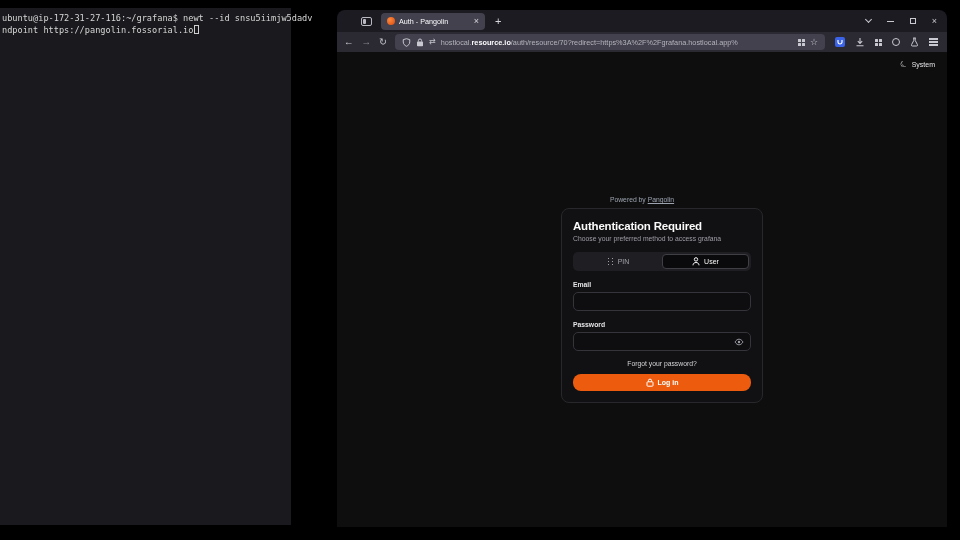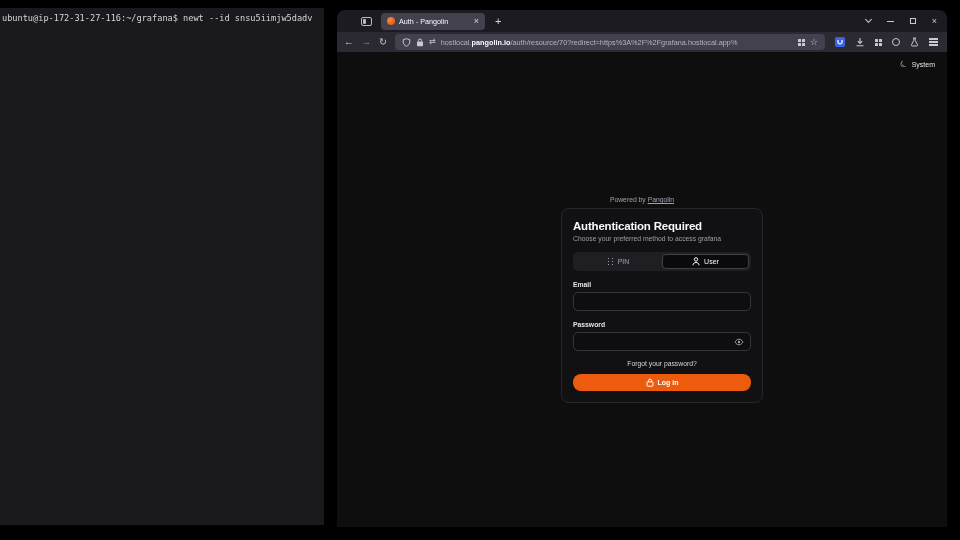--- a/index.html
+++ b/index.html
@@ -1,20 +1,20 @@
 <!DOCTYPE html>
 <html><head>
 <meta charset="utf-8">
 <style>
   * { margin:0; padding:0; box-sizing:border-box; }
   html,body { width:960px; height:540px; background:#000; font-family:"Liberation Sans", sans-serif; overflow:hidden; }
   .stage { position:relative; width:960px; height:540px; }
 
   
-  .terminal { position:absolute; left:0; top:8px; width:324px; height:517px; background:#1a1a1e;
+  .terminal { position:absolute; left:0; top:8px; width:291px; height:517px; background:#1a1a1e;
     color:#d6d6d6; font-family:"DejaVu Sans Mono", monospace; font-size:8.6px; line-height:12.4px;
     padding:4px 2px; }
   .term-line { white-space:pre; }
   .cursor { display:inline-block; width:4.5px; height:9px; border:1px solid #cfcfcf; vertical-align:-1px; margin-left:1px; }
 
   
   .browser { position:absolute; left:337px; top:10px; width:610px; height:517px; background:#1c1b22;
     border-radius:8px 8px 0 0; display:flex; flex-direction:column; overflow:hidden; }
 
   .tabbar { height:22px; display:flex; align-items:center; flex:0 0 auto; }
@@ -76,20 +76,21 @@
     font-size:7px; font-weight:bold; display:flex; align-items:center; justify-content:center; gap:4px; cursor:pointer; }
   svg { display:block; }
 </style>
 </head>
 <body>
 
 <div class="stage">
 
   <div class="terminal">
     <div class="term-line">ubuntu@ip-172-31-27-116:~/grafana$ newt --id snsu5iimjw5dadv</div>
+    <div class="term-line"><span>ndpoint https://pangolin.fossorial.io</span><span class="cursor"></span></div>
   </div>
 
   <div class="browser">
 
     <div class="tabbar">
       <span class="ffview"></span>
       <div class="tab">
         <span class="favicon"></span>
         <span class="tab-title">Auth - Pangolin</span>
         <span class="tab-close">×</span>
@@ -113,21 +114,21 @@
               <path d="M5 0.8l3.6 1v2.6c0 2.3-1.5 3.8-3.6 4.8C2.9 8.2 1.4 6.7 1.4 4.4V1.8z" fill="none" stroke="#c9c9d1" stroke-width="1.1"></path>
             </svg>
         </span>
         <span class="u-icon">
           <svg width="8" height="9" viewBox="0 0 8 9">
               <rect x="1" y="3.6" width="6" height="4.6" rx="0.8" fill="#c9c9d1"></rect>
               <path d="M2.4 3.6V2.6a1.6 1.6 0 0 1 3.2 0v1" fill="none" stroke="#c9c9d1" stroke-width="1"></path>
             </svg>
         </span>
         <span class="u-icon nav-btn" style="font-size:8px">⇄</span>
-        <span class="url-text"><span>hostlocal.</span><span class="url-domain">pangolin.io</span><span>/auth/resource/70?redirect=https%3A%2F%2Fgrafana.hostlocal.app%</span></span>
+        <span class="url-text"><span>hostlocal.</span><span class="url-domain">resource.io</span><span>/auth/resource/70?redirect=https%3A%2F%2Fgrafana.hostlocal.app%</span></span>
         <span class="mini-grid"></span>
         <span class="star">☆</span>
       </div>
       <div class="tool-icons">
         <span class="badge-blue">
           <svg width="6" height="6" viewBox="0 0 6 6">
               <path d="M1 1v2a2 2 0 0 0 4 0V1" fill="none" stroke="#fff" stroke-width="1.2"></path>
             </svg>
         </span>
         <span>

